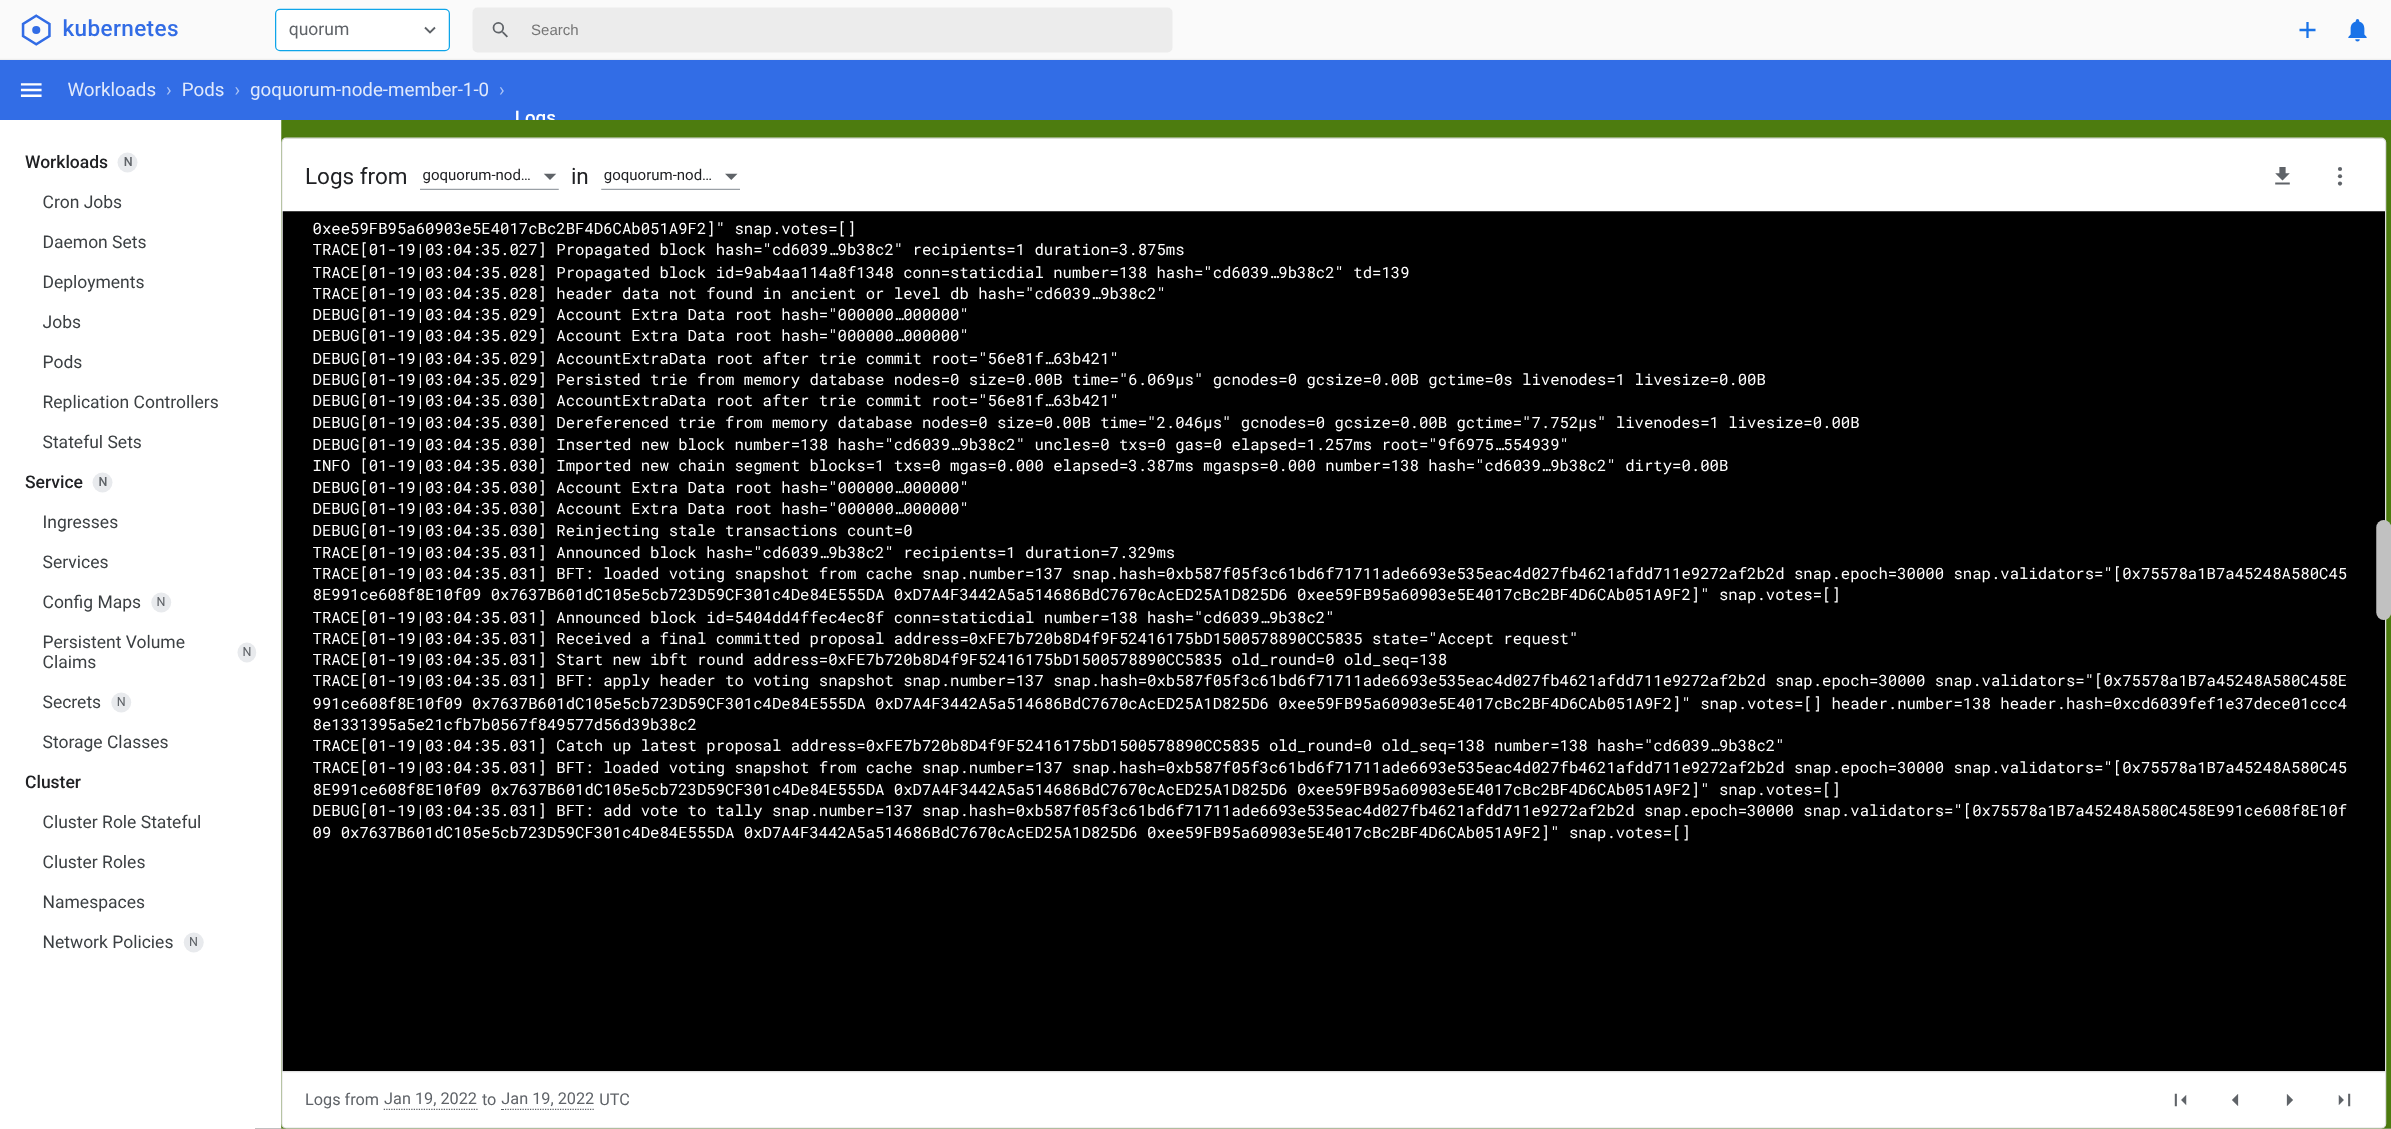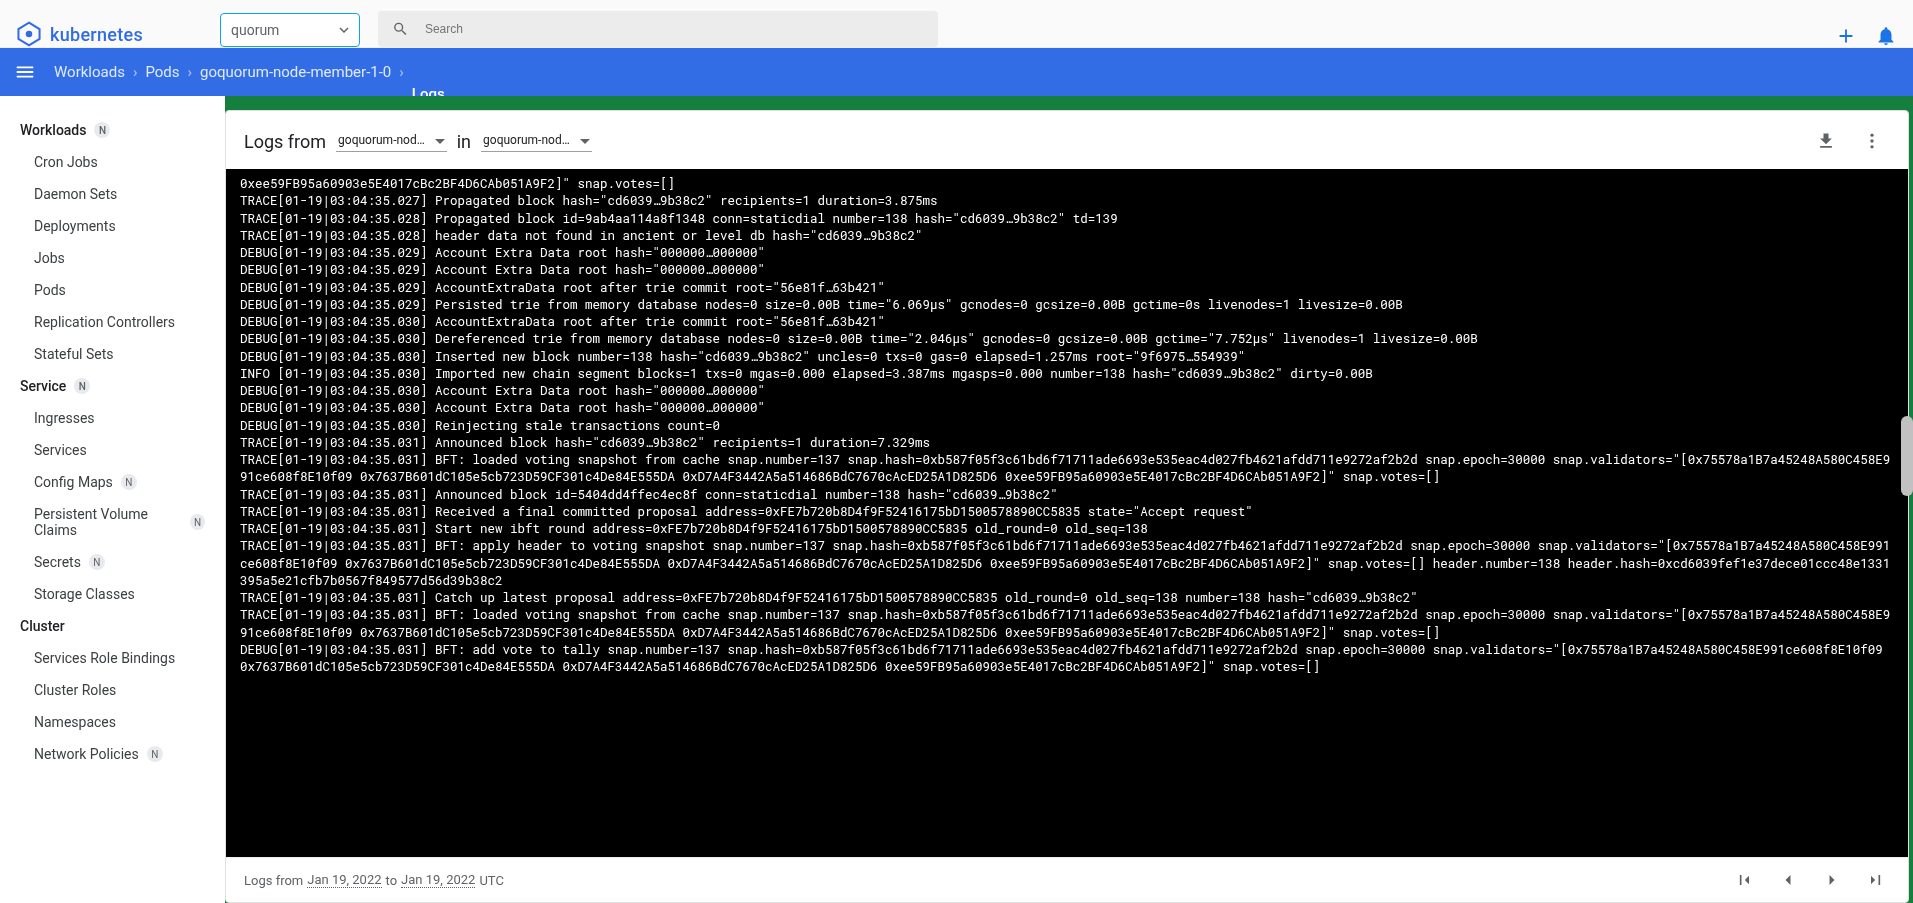--- a/index.html
+++ b/index.html
@@ -1,43 +1,43 @@
 <!DOCTYPE html>
 <html><head>
 <meta charset="utf-8">
 <style>
 * { box-sizing: border-box; margin: 0; padding: 0; }
 body { font-family: Roboto, "Helvetica Neue", Arial, sans-serif; font-size: 14px; color: #202124; background: #fff; overflow: hidden; }
-.topbar { height: 48px; display: flex; align-items: flex-end; padding: 0 16px; background: #fafafa; border-bottom: 1px solid #eee; }
+.topbar { height: 48px; display: flex; align-items: center; padding: 0 16px; background: #fafafa; border-bottom: 1px solid #eee; }
 .logo-wrap { display: flex; align-items: center; gap: 8px; width: 200px; }
 .logo-text { color: #326ce5; font-size: 18px; font-weight: 500; letter-spacing: 0.3px; }
 .ns-select { width: 140px; height: 34px; margin-left: 4px; background: #fff; border: 1px solid #0ea5e9; border-radius: 4px; display: flex; align-items: center; padding: 0 10px; color: #5f6368; justify-content: space-between; }
 .search-bar { flex: 1; max-width: 560px; height: 36px; margin-left: 18px; background: #ececec; border-radius: 4px; display: flex; align-items: center; padding: 0 14px; color: #5f6368; gap: 16px; }
 .search-bar input { border: none; background: transparent; outline: none; font-size: 12px; color: #5f6368; width: 100%; }
 .top-actions { margin-left: auto; display: flex; gap: 18px; color: #1a73e8; }
 .top-actions svg { fill: #1a73e8; }
 .breadcrumb-bar { height: 48px; background: #326de6; color: #fff; display: flex; align-items: center; padding: 0 14px; gap: 8px; font-size: 15px; }
 .breadcrumb-bar .crumb { color: rgba(255,255,255,0.85); cursor: pointer; }
 .breadcrumb-bar .crumb.active { color: #fff; font-weight: 500; margin-top: 44px; }
 .breadcrumb-bar .sep { color: rgba(255,255,255,0.6); }
 .burger { margin-right: 10px; cursor: pointer; }
 .layout { display: flex; height: calc(100vh - 96px); }
 .sidebar { width: 225px; padding: 18px 0 18px 0; overflow-y: auto; font-size: 14px; }
 .side-heading { padding: 8px 20px; font-weight: 500; display: flex; align-items: center; gap: 8px; }
 .side-item { padding: 8px 20px 8px 34px; color: #3c4043; cursor: pointer; display:flex; align-items:center; gap:8px;}
 .badge-n { display:inline-flex; align-items:center; justify-content:center; width:16px; height:16px; border-radius:50%; background:#e8eaed; color:#5f6368; font-size:10px; }
-.main { flex: 1; background: #15803d; padding: 14px 4px 0 0; display: flex; flex-direction: column; overflow: hidden; position:relative; }
+.main { flex: 1; background: #4d7c0f; padding: 14px 4px 0 0; display: flex; flex-direction: column; overflow: hidden; position:relative; }
 .card { background:#fff; border:1px solid #e0e0e0; border-radius:4px; margin:0 0 0 0; box-shadow:0 1px 2px rgba(0,0,0,0.06); display:flex; flex-direction:column; flex:1; overflow:hidden;}
 .logs-header { display:flex; align-items:center; padding: 12px 18px 10px 18px; gap: 10px; font-size:18px; color:#202124; }
 .logs-header .lf-label { font-weight:400; }
 .dd { border-bottom:1px solid #9aa0a6; padding:2px 22px 4px 2px; position:relative; color:#202124; font-size:12px; max-width:140px; overflow:hidden; text-overflow:ellipsis; white-space:nowrap;}
 .dd::after { content:""; position:absolute; right:2px; top:50%; border:5px solid transparent; border-top-color:#5f6368; transform:translateY(-20%);}
 .logs-header .spacer { flex:1; }
 .icon-btn { width:36px; height:36px; display:flex; align-items:center; justify-content:center; border-radius:50%; cursor:pointer; color:#5f6368;}
-.logs-body { flex:1; background:#000; color:#fff; font-family: "Roboto Mono", Consolas, monospace; font-size:12.5px; line-height:1.38; padding: 6px 14px; overflow:auto; white-space:pre-wrap; word-break:break-all;}
+.logs-body { flex:1; background:#000; color:#fff; font-family: "Roboto Mono", Consolas, monospace; font-size:12.5px; line-height:1.38; padding: 6px 24px; overflow:auto; white-space:pre-wrap; word-break:break-all;}
 .logs-footer { display:flex; align-items:center; padding:8px 18px; font-size:13px; color:#5f6368; gap:4px; border-top:1px solid #eee;}
 .logs-footer .und { border-bottom:1px dotted #5f6368; }
 .pager { margin-left:auto; display:flex; gap:16px; }
 .pager .icon-btn { width:28px; height:28px; }
 .scroll-thumb { position:absolute; right:0; top:320px; width:12px; height:80px; background:#c1c1c1; border-radius:6px;}
 </style>
 </head>
 <body>
 
 <div class="topbar">
@@ -124,21 +124,21 @@
       </div>
       <div class="side-item">
         <span>Secrets</span>
         <span class="badge-n">N</span>
       </div>
       <div class="side-item">
         <span>Storage Classes</span>
       </div>
       <div class="side-heading">Cluster</div>
       <div class="side-item">
-        <span>Services Role Bindings</span>
+        <span>Cluster Role Stateful</span>
       </div>
       <div class="side-item">
         <span>Cluster Roles</span>
       </div>
       <div class="side-item">
         <span>Namespaces</span>
       </div>
       <div class="side-item">
         <span>Network Policies</span>
         <span class="badge-n">N</span>

